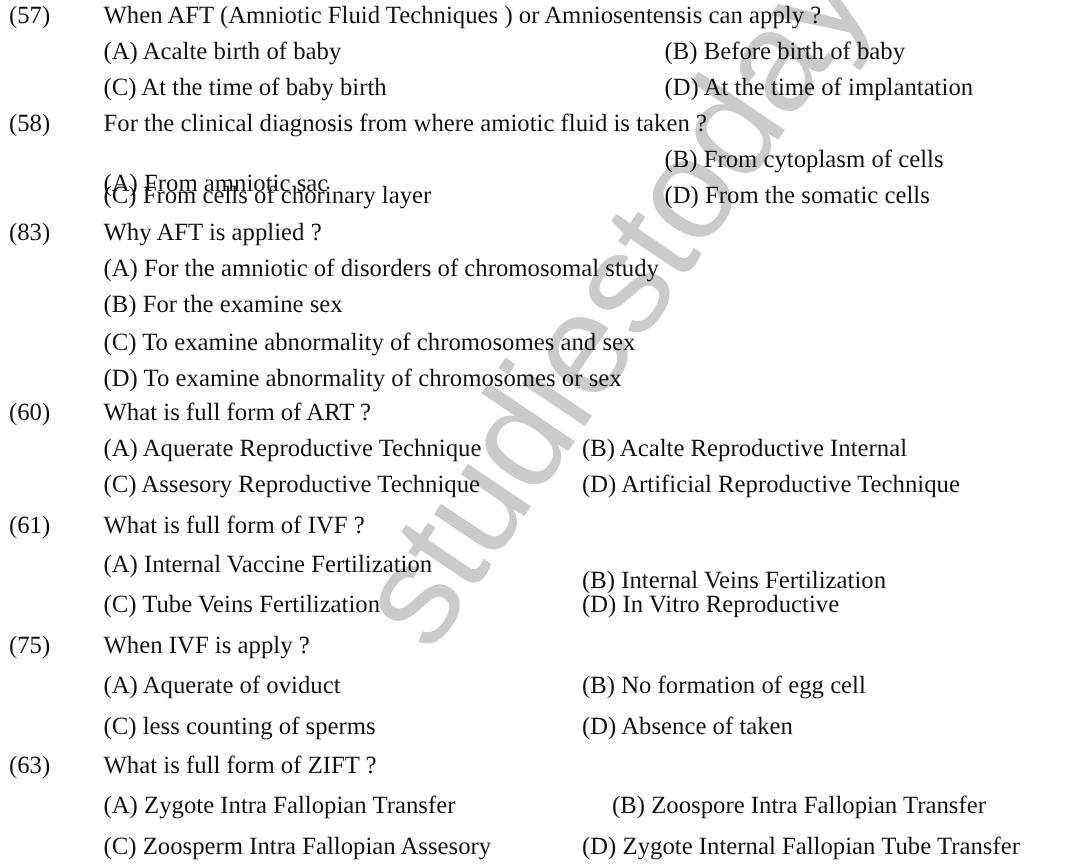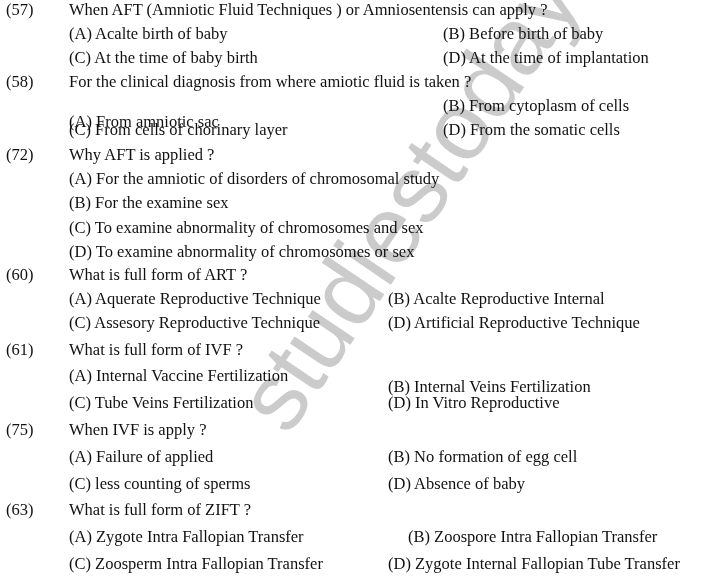--- a/index.html
+++ b/index.html
@@ -39,21 +39,21 @@
   <div>
     <span class="line qnum" style="top:72px">(58)</span>
     <span class="line qtext" style="top:72px">For the clinical diagnosis from where amiotic fluid is taken ?</span>
     <span class="line optL" style="top:112px">(A) From amniotic sac</span>
     <span class="line" style="top:96px; left:443px">(B) From cytoplasm of cells</span>
     <span class="line optL" style="top:120px">(C) From cells of chorinary layer</span>
     <span class="line" style="top:120px; left:443px">(D) From the somatic cells</span>
   </div>
 
   <div>
-    <span class="line qnum" style="top:145px">(72)</span>
+    <span class="line qnum" style="top:145px">(83)</span>
     <span class="line qtext" style="top:145px">Why AFT is applied ?</span>
     <span class="line optL" style="top:169px">(A) For the amniotic of disorders of chromosomal study</span>
     <span class="line optL" style="top:193px">(B) For the examine sex</span>
     <span class="line optL" style="top:218px">(C) To examine abnormality of chromosomes and sex</span>
     <span class="line optL" style="top:242px">(D) To examine abnormality of chromosomes or sex</span>
   </div>
 
   <div>
     <span class="line qnum" style="top:265px">(60)</span>
     <span class="line qtext" style="top:265px">What is full form of ART ?</span>
@@ -68,28 +68,28 @@
     <span class="line qtext" style="top:340px">What is full form of IVF ?</span>
     <span class="line optL" style="top:366px">(A) Internal Vaccine Fertilization</span>
     <span class="line" style="top:377px; left:388px">(B) Internal Veins Fertilization</span>
     <span class="line optL" style="top:393px">(C) Tube Veins Fertilization</span>
     <span class="line" style="top:393px; left:388px">(D) In Vitro Reproductive</span>
   </div>
 
   <div>
     <span class="line qnum" style="top:420px">(75)</span>
     <span class="line qtext" style="top:420px">When IVF is apply ?</span>
-    <span class="line optL" style="top:447px">(A) Failure of applied</span>
+    <span class="line optL" style="top:447px">(A) Aquerate of oviduct</span>
     <span class="line" style="top:447px; left:388px">(B) No formation of egg cell</span>
     <span class="line optL" style="top:474px">(C) less counting of sperms</span>
-    <span class="line" style="top:474px; left:388px">(D) Absence of baby</span>
+    <span class="line" style="top:474px; left:388px">(D) Absence of taken</span>
   </div>
 
   <div>
     <span class="line qnum" style="top:500px">(63)</span>
     <span class="line qtext" style="top:500px">What is full form of ZIFT ?</span>
     <span class="line optL" style="top:527px">(A) Zygote Intra Fallopian Transfer</span>
     <span class="line" style="top:527px; left:408px">(B) Zoospore Intra Fallopian Transfer</span>
-    <span class="line optL" style="top:554px">(C) Zoosperm Intra Fallopian Transfer</span>
+    <span class="line optL" style="top:554px">(C) Zoosperm Intra Fallopian Assesory</span>
     <span class="line" style="top:554px; left:388px">(D) Zygote Internal Fallopian Tube Transfer</span>
   </div>
 
 </div>
 
 </body></html>

